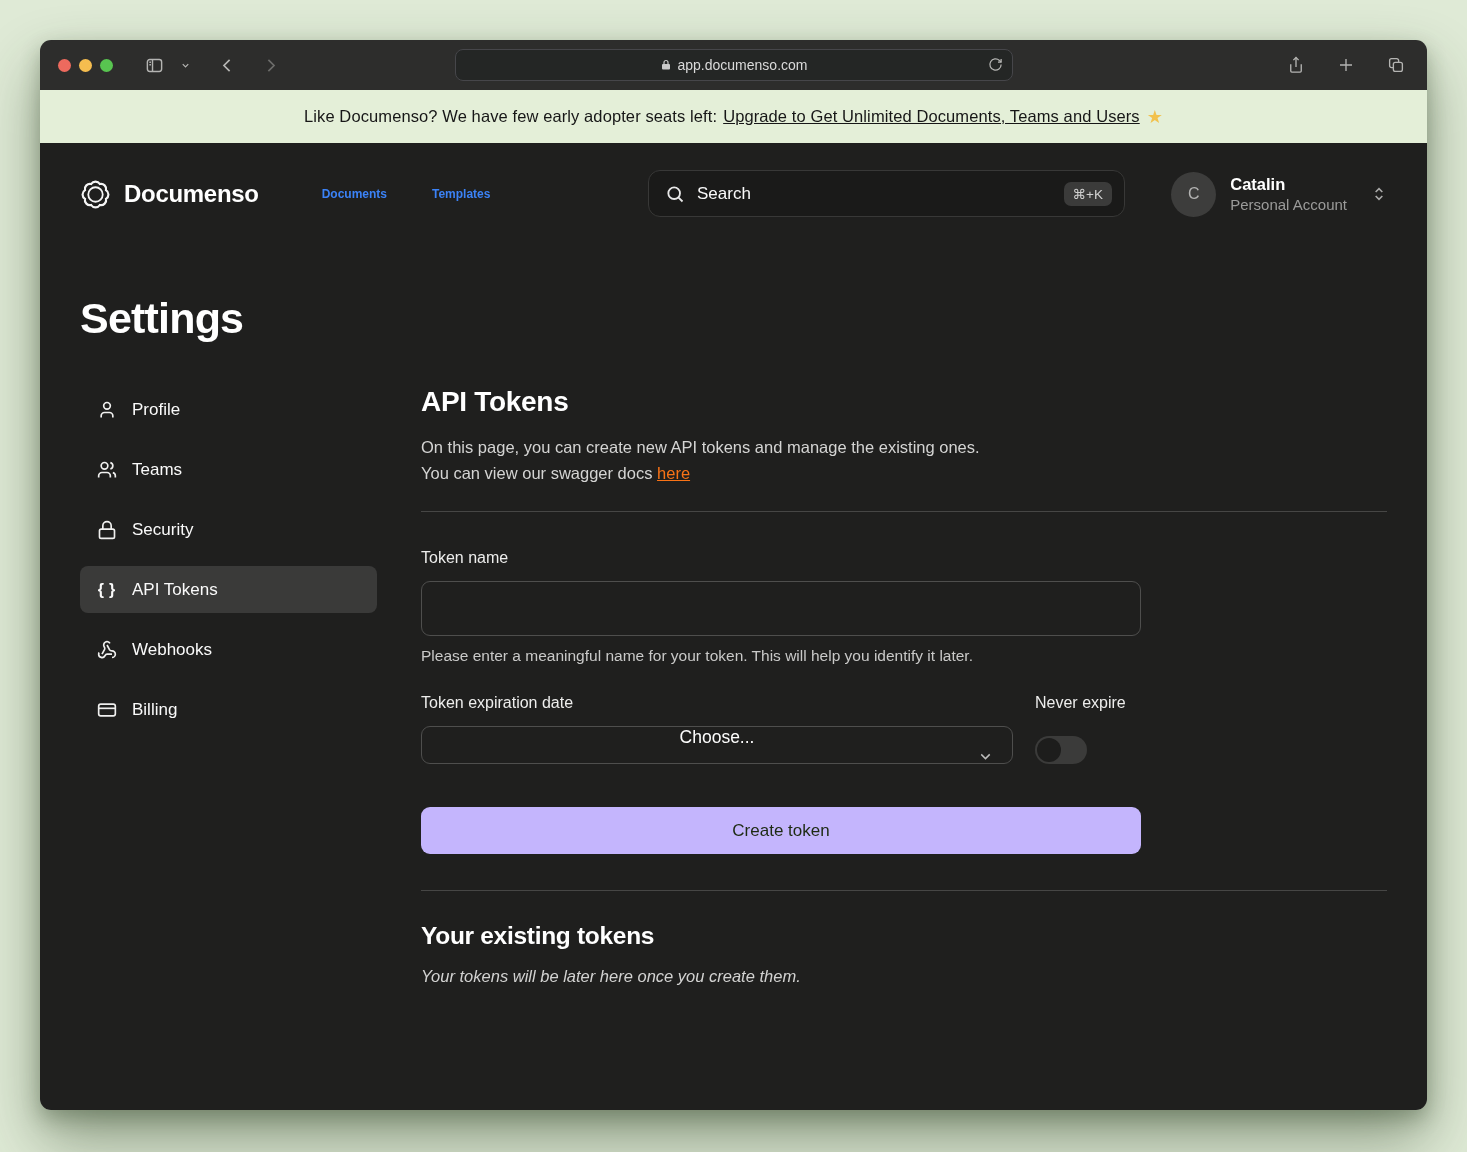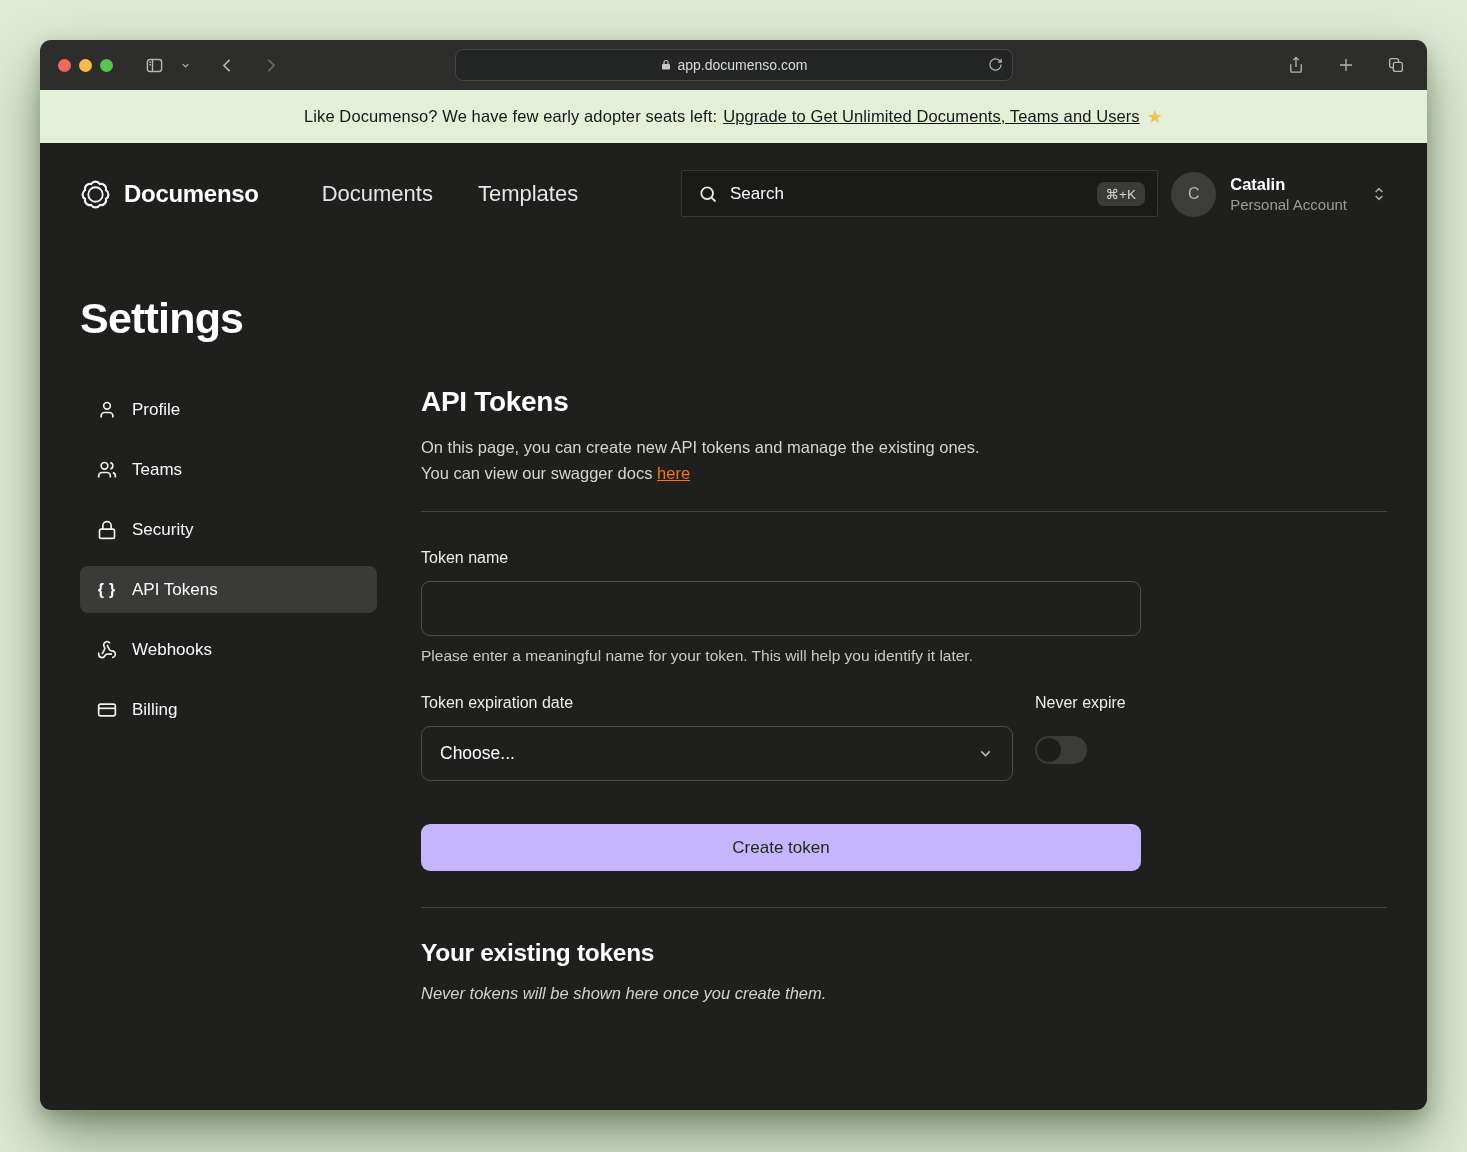--- a/index.html
+++ b/index.html
@@ -45,24 +45,24 @@
   .banner .star { color:#f2c14b; margin-left:7px; font-size:18px; }
   
   .content {
     flex:1; background:#1f1f1e; color:#fff; padding:0 40px; position:relative;
   }
   .app-header { display:flex; align-items:center; height:102px; position:relative; }
   .brand { display:flex; align-items:center; gap:13px; color:#fff; }
   .brand svg { color:#f5f5f5; }
   .brand-name { font-size:24px; font-weight:700; letter-spacing:-.3px; }
   .main-nav { display:flex; gap:45px; margin-left:63px; }
-  .main-nav a { color:#e5e5e5; font-size:22px; font-weight:400; text-decoration:none; }
+  .main-nav a { color:#3b82f6; font-size:12px; font-weight:700; text-decoration:none; }
   .searchbar {
-    position:absolute; left:601px; top:27px; width:477px; height:47px;
-    background:#1a1a19; border:1px solid #383837; border-radius:2px;
+    position:absolute; left:568px; top:27px; width:477px; height:47px;
+    background:#1a1a19; border:1px solid #383837; border-radius:12px;
     display:flex; align-items:center; padding:0 12px 0 16px; gap:12px;
   }
   .searchbar .s-label { color:#fafafa; font-size:17px; font-weight:500; }
   .searchbar kbd {
     margin-left:auto; background:#3b3b3a; color:#d2d2d1; border-radius:7px;
     padding:4px 9px; font-size:13.5px; font-family:"Liberation Sans",sans-serif;
   }
   .account { margin-left:auto; display:flex; align-items:center; gap:14px; }
   .avatar {
     width:45px; height:45px; border-radius:50%; background:#3d3d3c;
@@ -94,23 +94,24 @@
   .form .group1 { margin-top:37px; }
   .text-input {
     margin-top:14px; width:100%; height:55px; background:transparent;
     border:1px solid #4e4e4d; border-radius:9px; color:#fff; font-size:17px;
     padding:0 16px; outline:none; font-family:"Liberation Sans",sans-serif;
   }
   .hint { margin-top:11px; font-size:15.5px; color:#c9c9c8; }
   .row2 { margin-top:29px; display:flex; gap:22px; }
   .col-select { flex:1; }
   .select {
-    margin-top:14px; height:55px; border:1px solid #4e4e4d; border-radius:9px;
+    margin-top:14px; height:38px; border:1px solid #4e4e4d; border-radius:9px;
     display:flex; align-items:center; padding:0 18px; font-size:17.5px; color:#fdfdfd;
     cursor:default;
+    flex-direction:column;
   }
   .select .chev { margin-left:auto; color:#bdbdbc; }
   .col-toggle { width:106px; flex-shrink:0; }
   .toggle {
     margin-top:24px; width:52px; height:28px; border-radius:14px; background:#3b3b3a;
     position:relative; cursor:pointer;
   }
   .toggle .knob {
     position:absolute; left:2px; top:2px; width:24px; height:24px; border-radius:50%;
     background:#1d1d1c;
@@ -330,18 +331,18 @@
               </div>
             </div>
           </div>
 
           <button class="submit">Create token</button>
         </div>
 
         <hr class="rule2">
 
         <h3 class="existing-h">Your existing tokens</h3>
-        <p class="empty">Never tokens will be shown here once you create them.</p>
+        <p class="empty">Your tokens will be later here once you create them.</p>
       </div>
     </div>
 
   </div>
 </div>
 
 </body></html>

